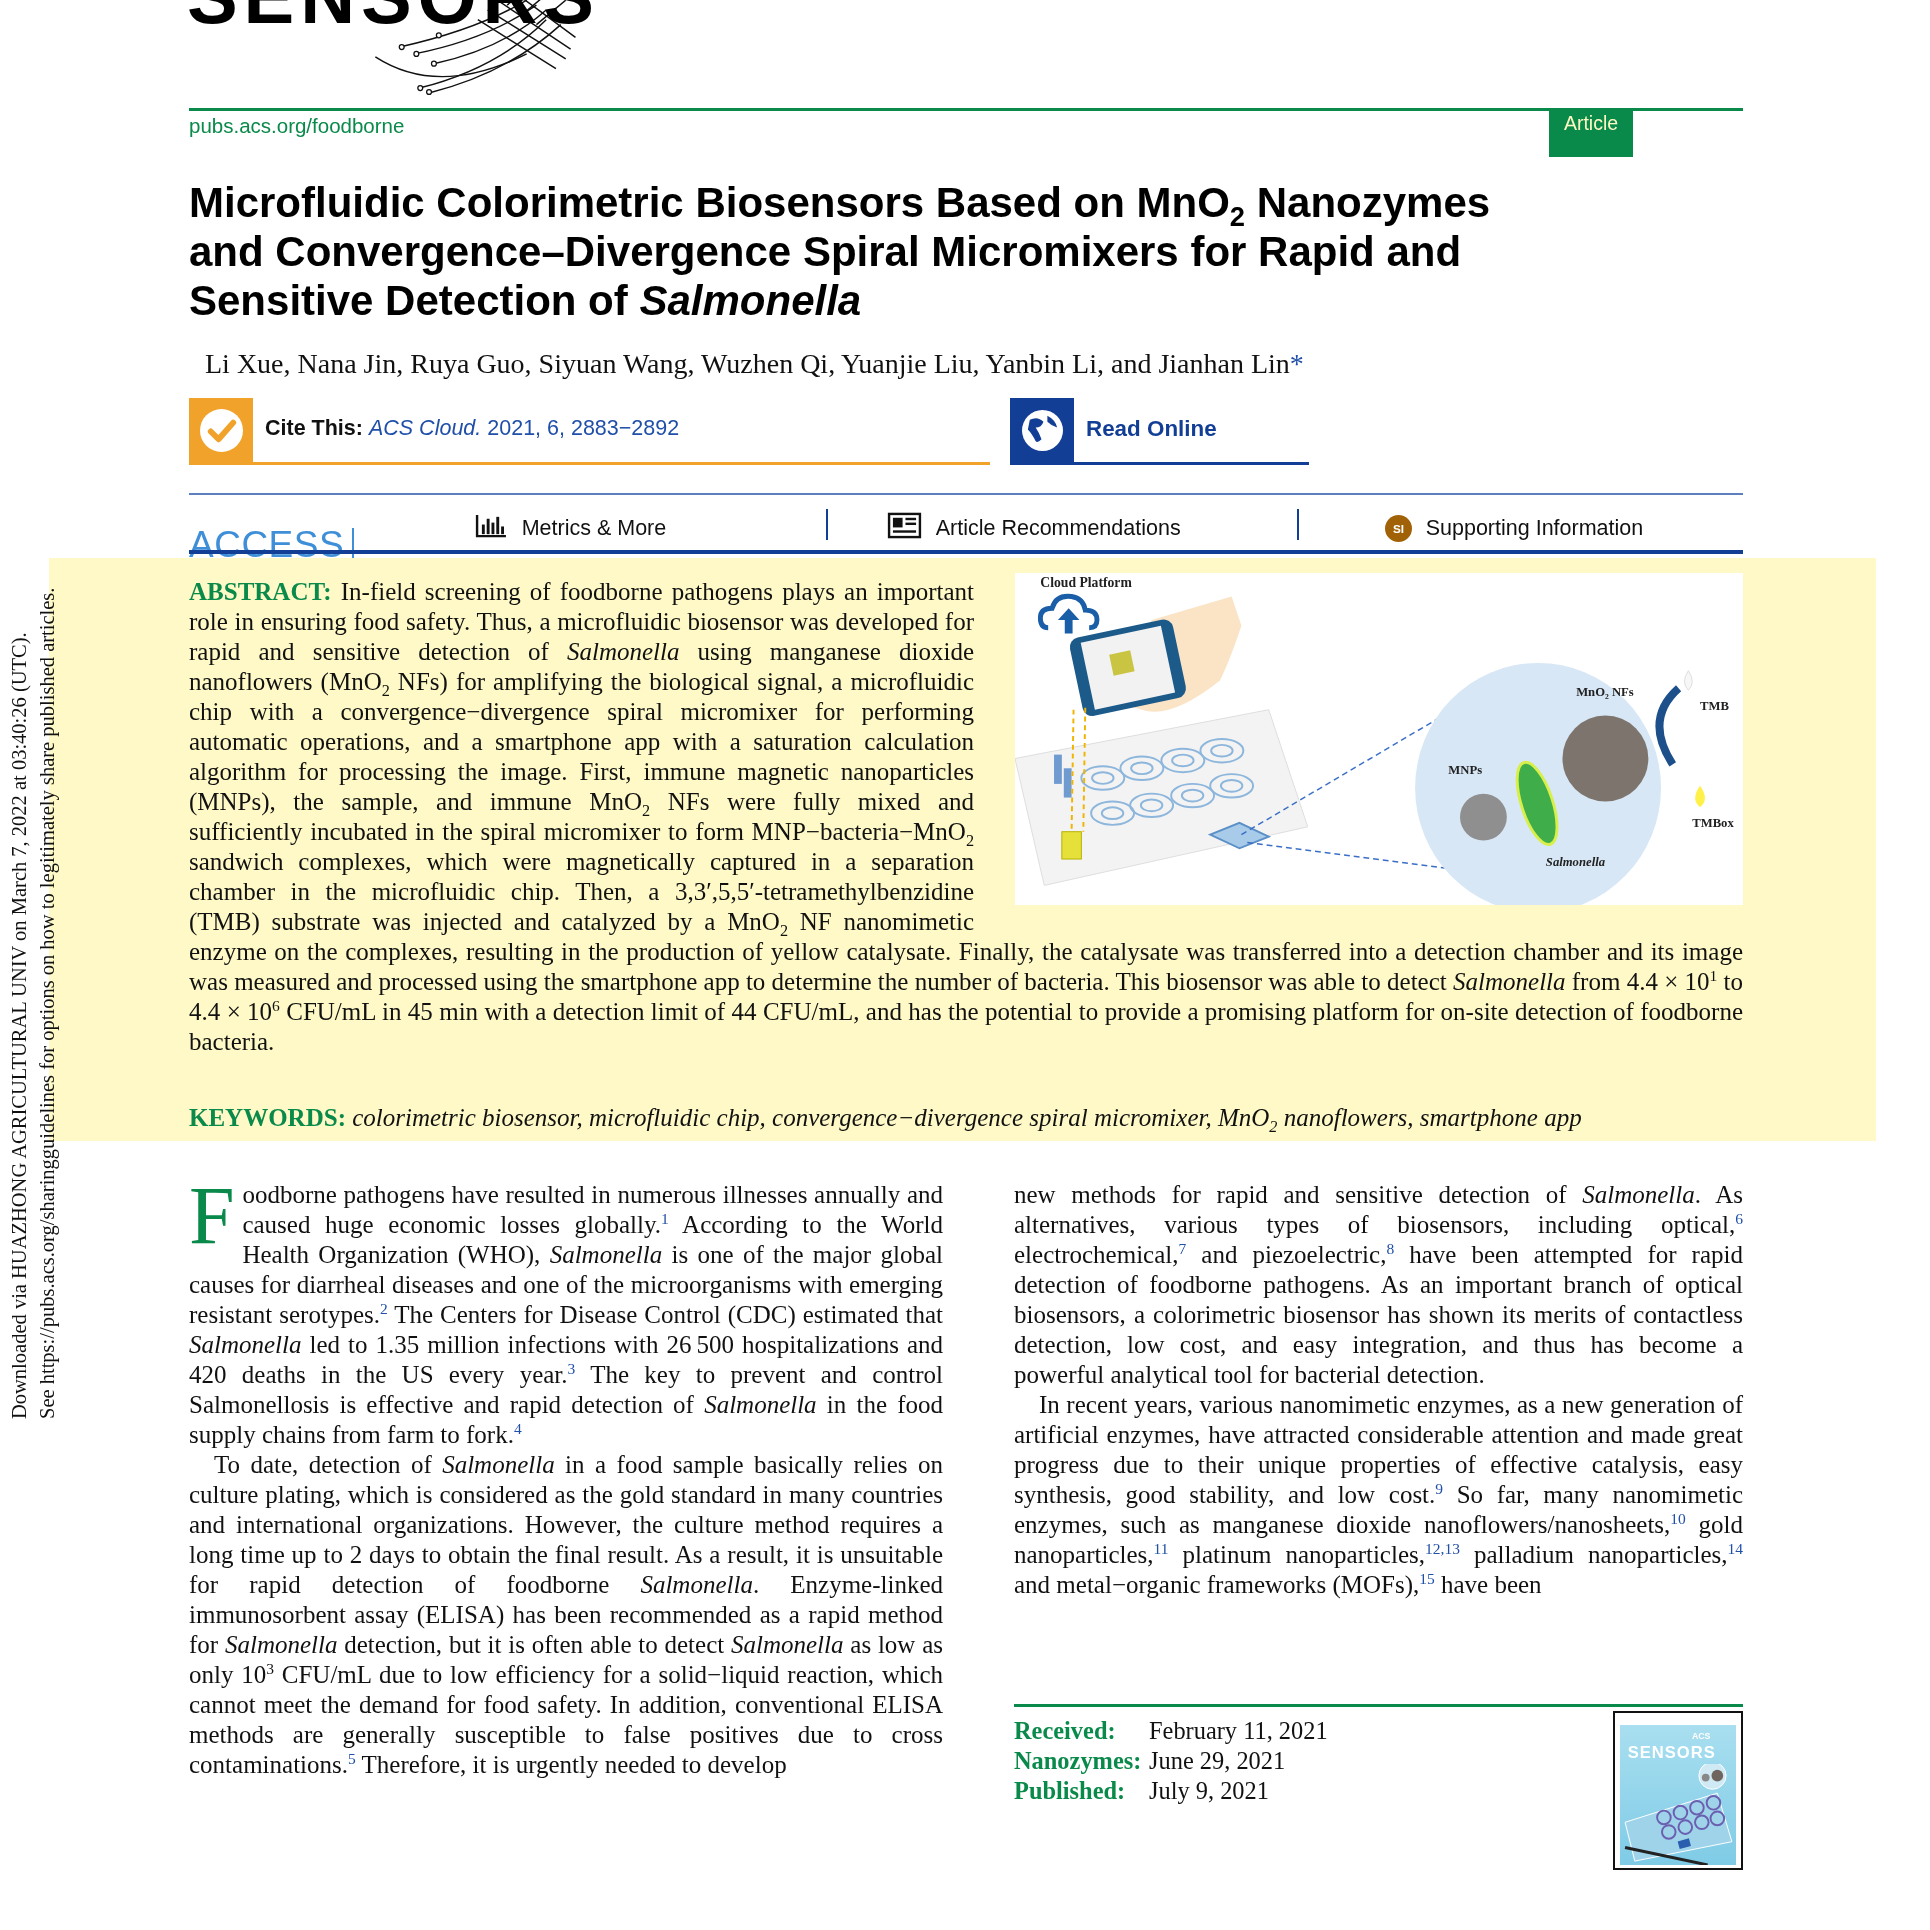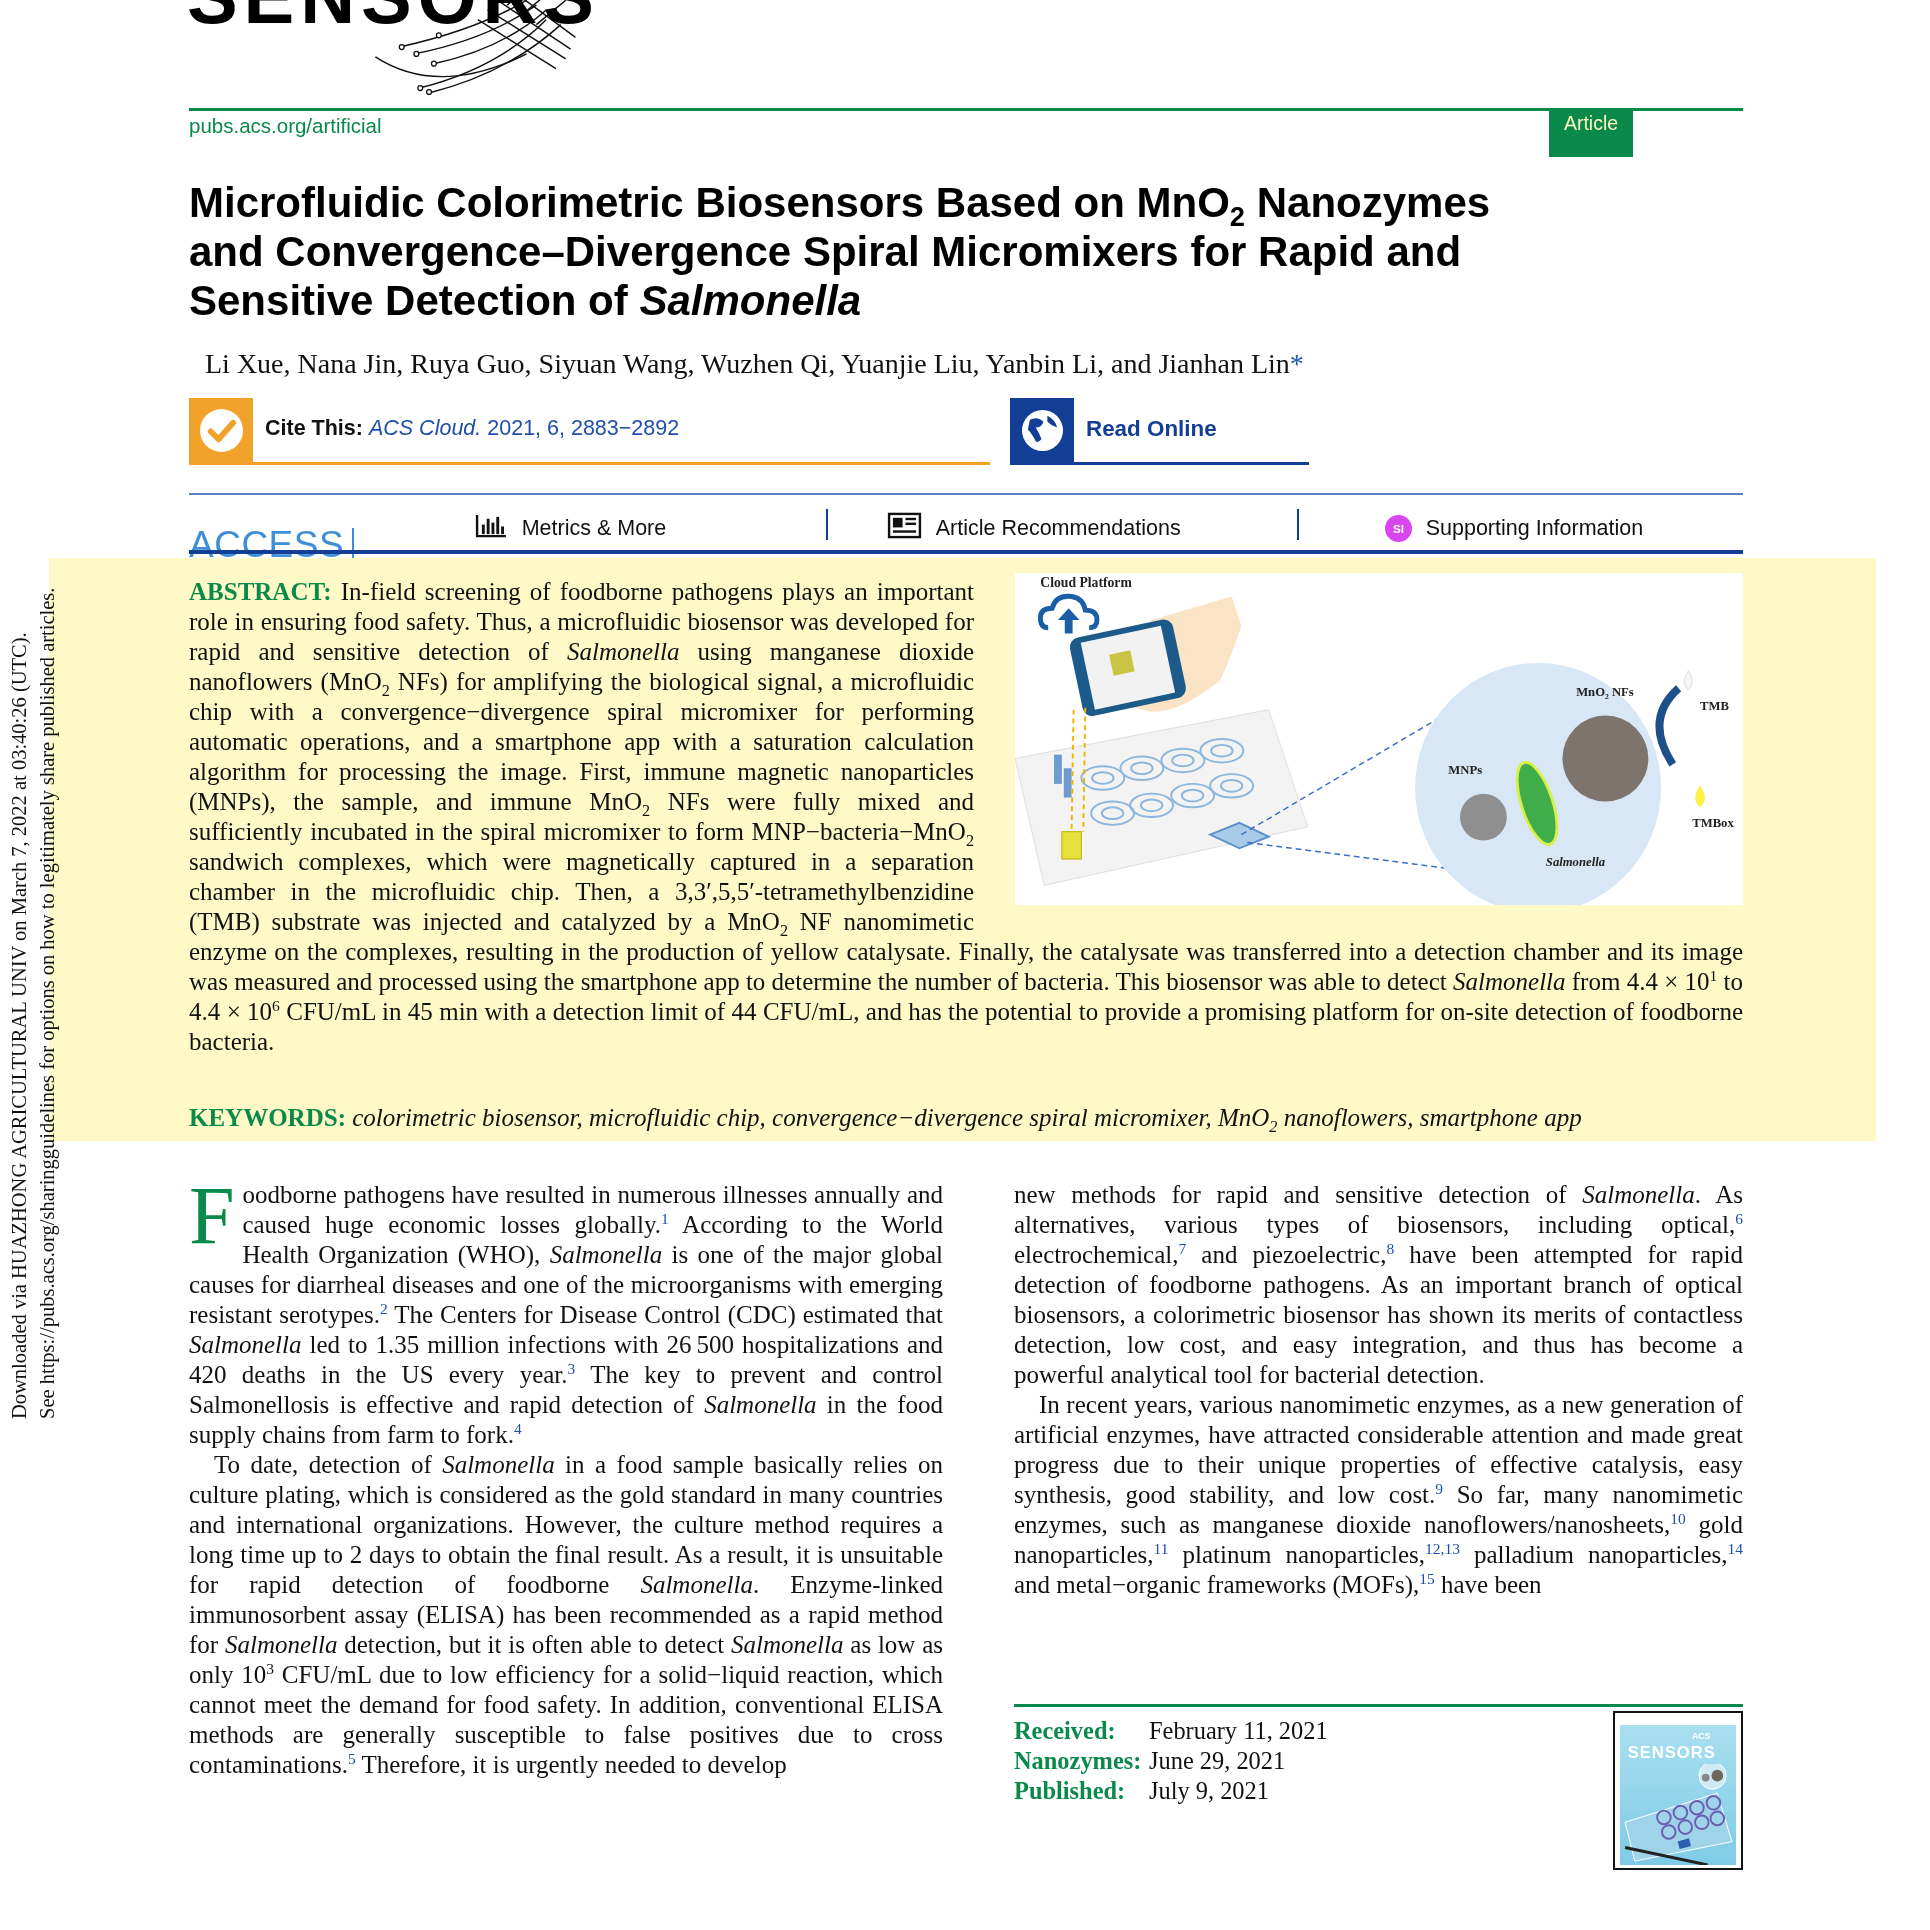--- a/index.html
+++ b/index.html
@@ -91,21 +91,21 @@
     <circle cx="222" cy="88" r="2.5"></circle>
       <circle cx="237" cy="95" r="2.5"></circle>
     <circle cx="255" cy="105" r="2.5"></circle>
       <circle cx="241" cy="130" r="2.5"></circle>
     <circle cx="250" cy="134" r="2.5"></circle>
       <circle cx="260" cy="76" r="2.5"></circle>
   </g>
 </svg>
 <div class="abs sans" id="logo-text">SENSORS</div>
 <div class="abs" id="top-rule"></div>
-<div class="abs sans" id="journal-url">pubs.acs.org/artificial</div>
+<div class="abs sans" id="journal-url">pubs.acs.org/foodborne</div>
 <div class="abs sans" id="article-badge">Article</div>
 
 <div class="abs sans" id="title">
   <div><span>Microfluidic Colorimetric Biosensors Based on MnO</span><sub>2</sub><span> Nanozymes</span></div>
   <div>and Convergence–Divergence Spiral Micromixers for Rapid and</div>
   <div><span>Sensitive Detection of </span><i>Salmonella</i></div>
 </div>
 <div class="abs" id="authors">
   <span>Li Xue, Nana Jin, Ruya Guo, Siyuan Wang, Wuzhen Qi, Yuanjie Liu, Yanbin Li, and Jianhan Lin</span><span class="star">*</span>
 </div>
@@ -158,21 +158,21 @@
         <rect x="6" y="6" width="10" height="10" fill="#111"></rect>
         <rect x="19" y="6" width="11" height="2.5" fill="#111"></rect>
         <rect x="19" y="11" width="11" height="2.5" fill="#111"></rect>
         <rect x="6" y="19" width="24" height="2.5" fill="#111"></rect>
       </svg>
   </span>
   <span>Article Recommendations</span>
 </div>
 <div class="abs vsep" style="left:1297px"></div>
 <div class="abs tab sans" style="left:1385px">
-  <span class="ico" style="width:27px;height:27px;border-radius:50%;background:#d946ef;color:#fff;font-size:11.7px;font-weight:bold;text-align:center;line-height:27px">SI</span>
+  <span class="ico" style="width:27px;height:27px;border-radius:50%;background:#a16207;color:#fff;font-size:11.7px;font-weight:bold;text-align:center;line-height:27px">SI</span>
   <span>Supporting Information</span>
 </div>
 <div class="abs" id="access-bottom"></div>
 
 <div class="abs" id="abstract-band"></div>
 <div class="abs" id="abstract-text">
   <div class="float">
     <svg id="toc-figure" viewBox="0 0 746 340" width="728" height="332" style="font-size:25.5px">
       <rect width="746" height="340" fill="#fff"></rect>
 

